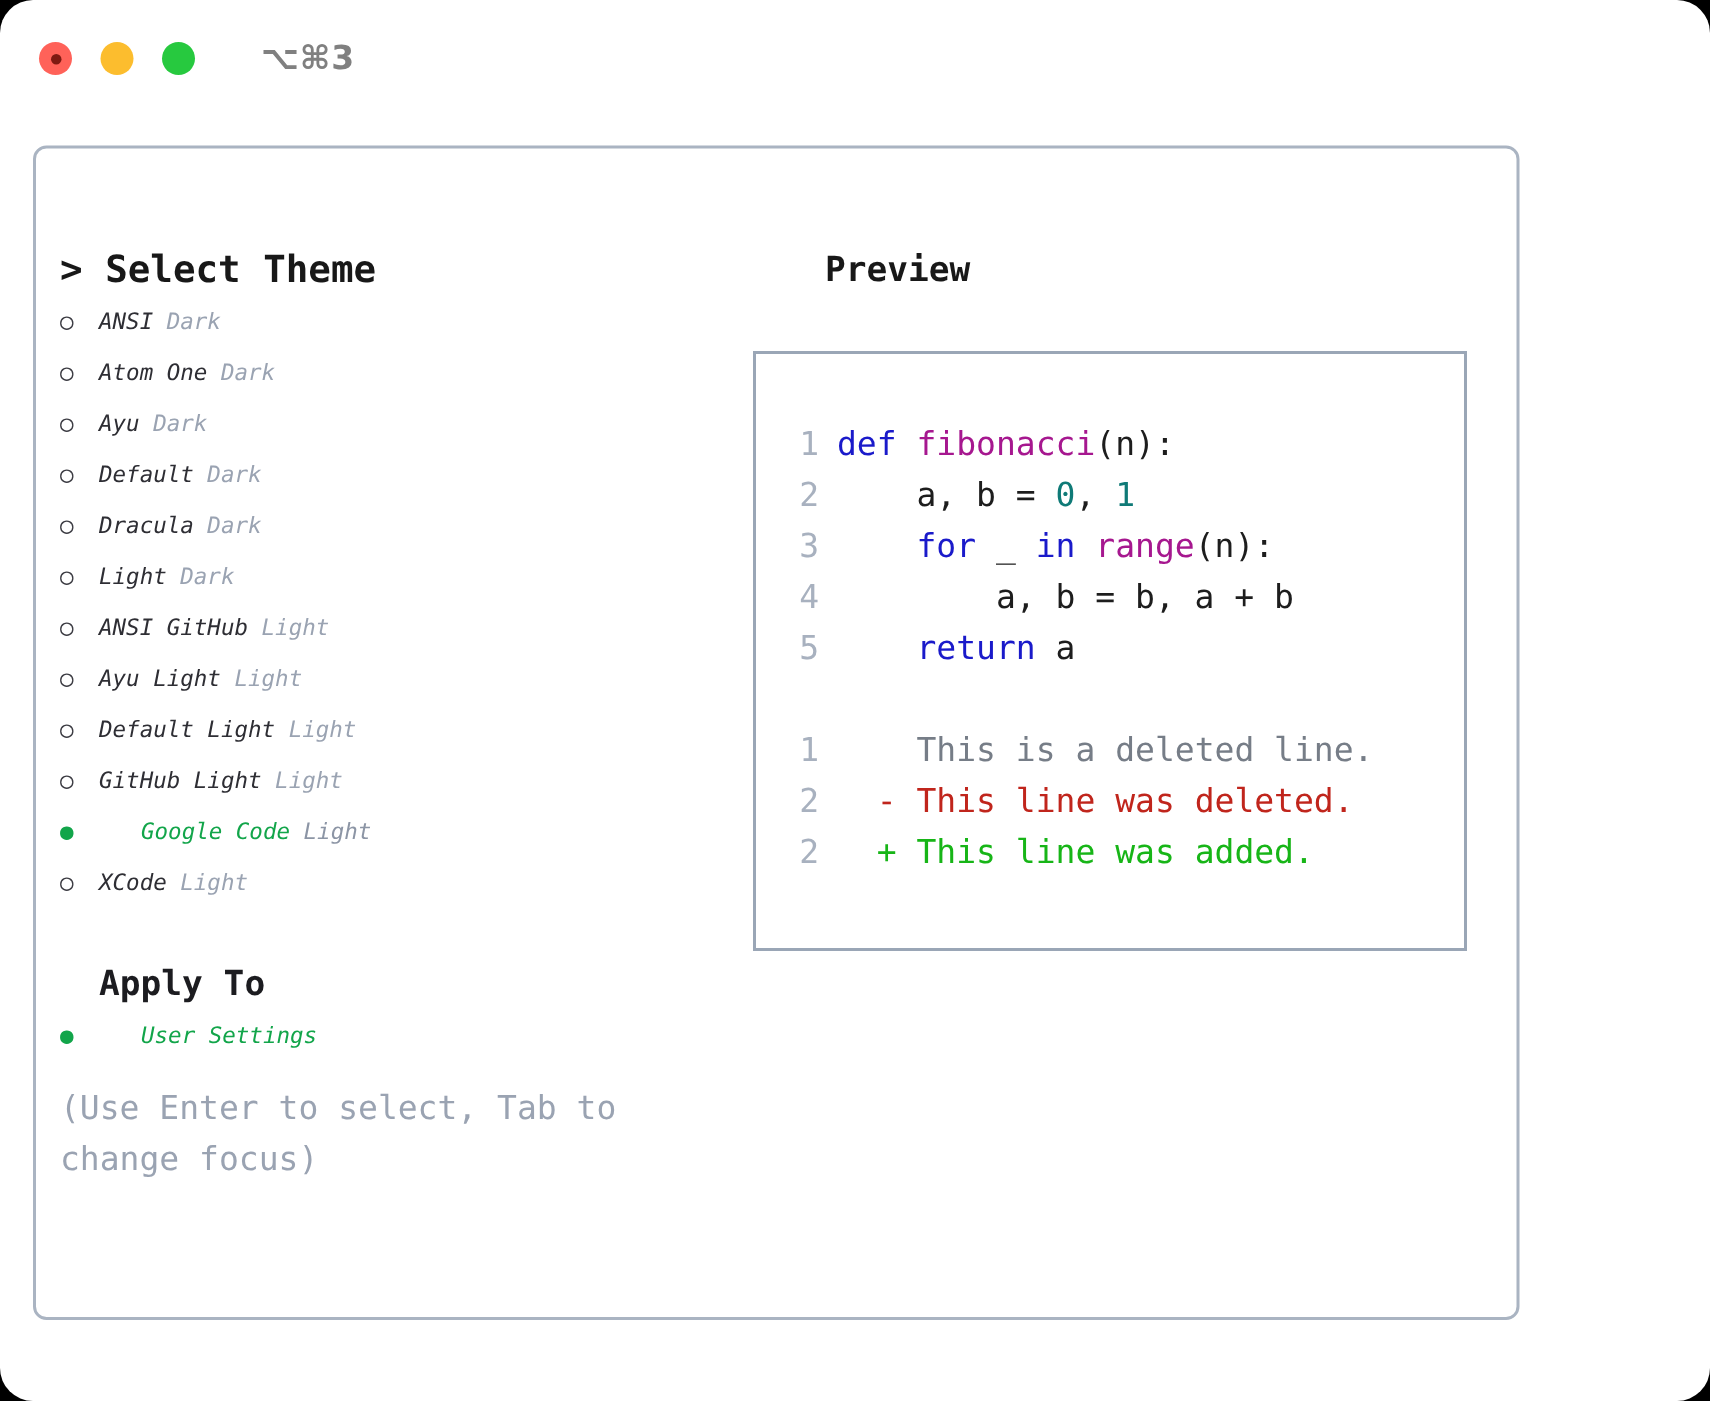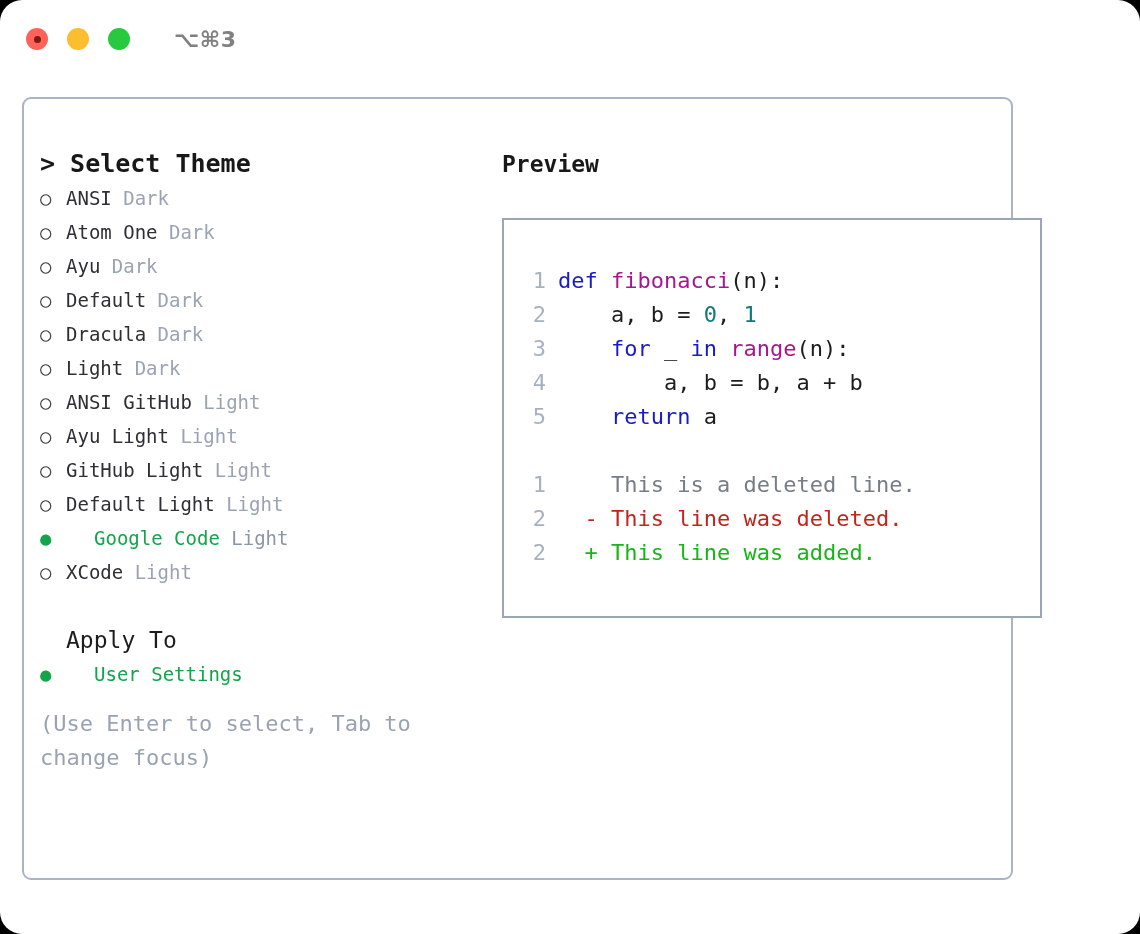--- a/index.html
+++ b/index.html
@@ -71,65 +71,67 @@
     width: 991px;
     height: 783px;
     border: 2px solid #aab4c2;
     border-radius: 9px;
     box-sizing: border-box;
     background: #ffffff;
   }
 
   .cols {
     position: absolute;
-    left: 0; top: 0;
+    left: 0; top: 16px;
     width: 100%;
     height: 100%;
   }
 
   
   .left {
     position: absolute;
     left: 16px;
     top: 48px;
     width: 460px;
   }
   .heading {
     font-size: 25px;
     font-weight: bold;
     color: #181818;
     line-height: 34px;
     white-space: pre;
   }
   .opt {
-    font-size: 19px;
+    font-size: 15px;
     line-height: 34px;
     color: #2e2e34;
     white-space: pre;
     display: block;
+    font-style: italic;
   }
   .opt .bullet {
     display: inline-block;
     width: 26px;
     color: #3b3b42;
   }
   .opt.selected .bullet { color: #12a54a; }
   .opt.selected .label { color: #12a54a; margin-left: 28px; }
   .opt .tag {
     color: #9aa3b2;
   }
   .opt.selected .tag { color: #8c95a5; }
 
   .applyhead {
     font-size: 23px;
     line-height: 34px;
     color: #1c1c20;
     white-space: pre;
     padding-left: 26px;
     margin-top: 34px;
+    font-weight: bold;
   }
   .hint {
     margin-top: 16px;
     font-size: 22px;
     line-height: 34px;
     color: #9aa3b2;
     width: 420px;
   }
 
   
@@ -137,24 +139,25 @@
     position: absolute;
     left: 478px;
     top: 48px;
     width: 500px;
   }
   .preview-title {
     font-size: 23px;
     font-weight: bold;
     color: #181818;
     line-height: 34px;
+    margin-left: 48px;
   }
   .preview-box {
     margin-top: 37px;
-    width: 540px;
+    width: 476px;
     height: 400px;
     border: 2px solid #9aa6b6;
     box-sizing: border-box;
     background: #ffffff;
     padding: 44px 0 0 16px;
   }
   .code-line {
     font-size: 22px;
     line-height: 34px;
     white-space: pre;
@@ -198,22 +201,22 @@
 
         <div id="theme-list">
             <div class="opt"><span class="bullet">○</span><span class="label">ANSI</span><span class="tag"> Dark</span></div>
             <div class="opt"><span class="bullet">○</span><span class="label">Atom One</span><span class="tag"> Dark</span></div>
             <div class="opt"><span class="bullet">○</span><span class="label">Ayu</span><span class="tag"> Dark</span></div>
             <div class="opt"><span class="bullet">○</span><span class="label">Default</span><span class="tag"> Dark</span></div>
             <div class="opt"><span class="bullet">○</span><span class="label">Dracula</span><span class="tag"> Dark</span></div>
             <div class="opt"><span class="bullet">○</span><span class="label">Light</span><span class="tag"> Dark</span></div>
             <div class="opt"><span class="bullet">○</span><span class="label">ANSI GitHub</span><span class="tag"> Light</span></div>
             <div class="opt"><span class="bullet">○</span><span class="label">Ayu Light</span><span class="tag"> Light</span></div>
+            <div class="opt"><span class="bullet">○</span><span class="label">Default Light</span><span class="tag"> Light</span></div>
             <div class="opt"><span class="bullet">○</span><span class="label">GitHub Light</span><span class="tag"> Light</span></div>
-            <div class="opt"><span class="bullet">○</span><span class="label">Default Light</span><span class="tag"> Light</span></div>
             <div class="opt selected"><span class="bullet">●</span><span class="label">Google Code</span><span class="tag"> Light</span></div>
             <div class="opt"><span class="bullet">○</span><span class="label">XCode</span><span class="tag"> Light</span></div>
           </div>
 
         <div class="applyhead">Apply To</div>
         <div id="apply-list">
             <div class="opt selected"><span class="bullet">●</span><span class="label">User Settings</span></div>
           </div>
 
         <div class="hint">(Use Enter to select, Tab to change focus)</div>

